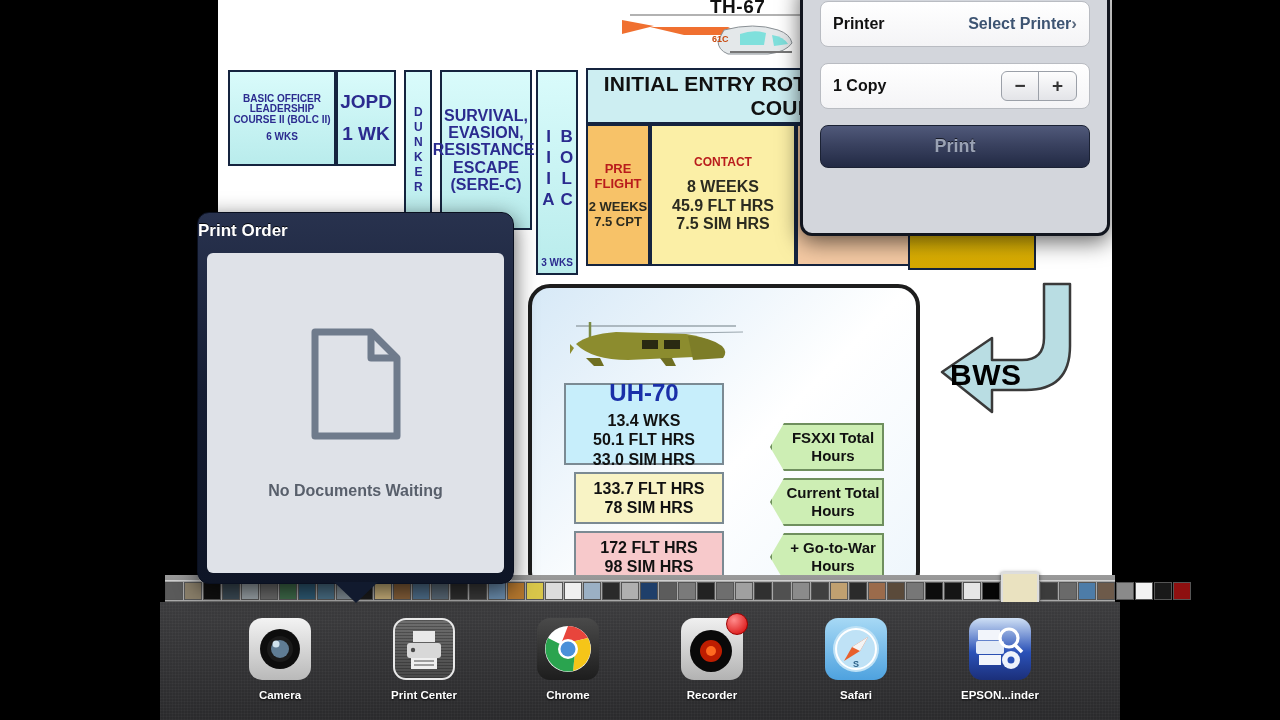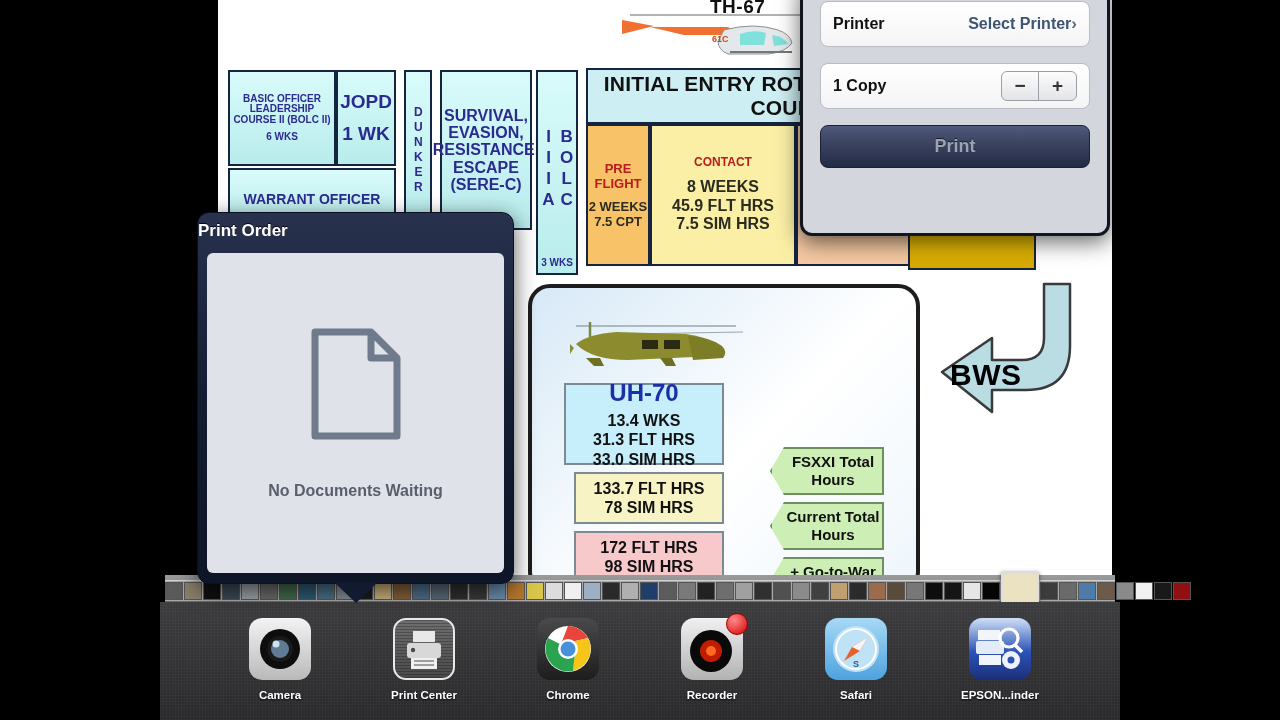--- a/index.html
+++ b/index.html
@@ -67,21 +67,20 @@
   .b-cyan{ background:#c7eefb; }
   .b-yellow{ background:#f8f3c5; }
   .b-pink{ background:#f7c9cb; }
 
   .chev{
     position:absolute; background:#cdeeb4; border:2px solid #6f8f5e;
     display:flex; align-items:center; justify-content:center; text-align:center;
     font-weight:bold; color:#111; line-height:1.2; font-size:15px;
     clip-path:polygon(14px 0, 100% 0, 100% 100%, 14px 100%, 0 50%);
     padding-left:12px;
-    margin-top:24px;
   }
 
   .bws-wrap{ position:absolute; }
   .bws-txt{
     position:absolute; left:22px; top:78px; font-size:30px; font-weight:bold;
     color:#000; letter-spacing:.5px;
   }
 
   
   #print-order{
@@ -212,23 +211,20 @@
     <div class="cbox cyan" style="left:10px; top:70px; width:108px; height:96px; font-size:10px;">
       <span>BASIC OFFICER LEADERSHIP COURSE II (BOLC II)</span>
       <span style="margin-top:6px">6 WKS</span>
     </div>
 
     <div class="cbox cyan" style="left:118px; top:70px; width:60px; height:96px; font-size:19px;">
       <span>JOPD</span>
       <span style="margin-top:12px">1 WK</span>
     </div>
 
-    <div class="cbox cyan" style="left:10px; top:168px; width:168px; height:62px; font-size:14px;">
-      <span>WARRANT OFFICER</span>
-    </div>
 
     <div class="cbox cyan vert" style="left:186px; top:70px; width:28px; height:160px; font-size:12px;">
       <span>DUNKER</span>
     </div>
 
     <div class="cbox cyan" style="left:222px; top:70px; width:92px; height:160px; font-size:16px;">
       <span>SURVIVAL, EVASION, RESISTANCE, ESCAPE (SERE-C)</span>
     </div>
 
     <div class="cbox cyan" style="left:318px; top:70px; width:42px; height:205px; font-size:11px; justify-content:flex-start; padding-top:8px;">
@@ -271,21 +267,21 @@
         <rect x="74" y="26" width="16" height="9" fill="#2a2a12"></rect>
         <rect x="96" y="26" width="16" height="9" fill="#2a2a12"></rect>
         <path d="M6 34 L2 30 L2 40 Z" fill="#8c8c2e"></path>
         <path d="M18 44 l8 8 h10 l-4 -8 z" fill="#6f6f22"></path>
         <path d="M92 44 l6 8 h10 l-4 -8 z" fill="#6f6f22"></path>
       </svg>
 
       <div class="bbox b-cyan" style="left:32px; top:95px; width:160px; height:82px; font-size:16px;">
         <span class="big">UH-70</span>
         <span>13.4 WKS</span>
-        <span>31.3 FLT HRS</span>
+        <span>50.1 FLT HRS</span>
         <span>33.0 SIM HRS</span>
       </div>
 
       <div class="bbox b-yellow" style="left:42px; top:184px; width:150px; height:52px; font-size:16px;">
         <span>133.7 FLT HRS</span>
         <span>78 SIM HRS</span>
       </div>
 
       <div class="bbox b-pink" style="left:42px; top:243px; width:150px; height:52px; font-size:16px;">
         <span>172 FLT HRS</span>

